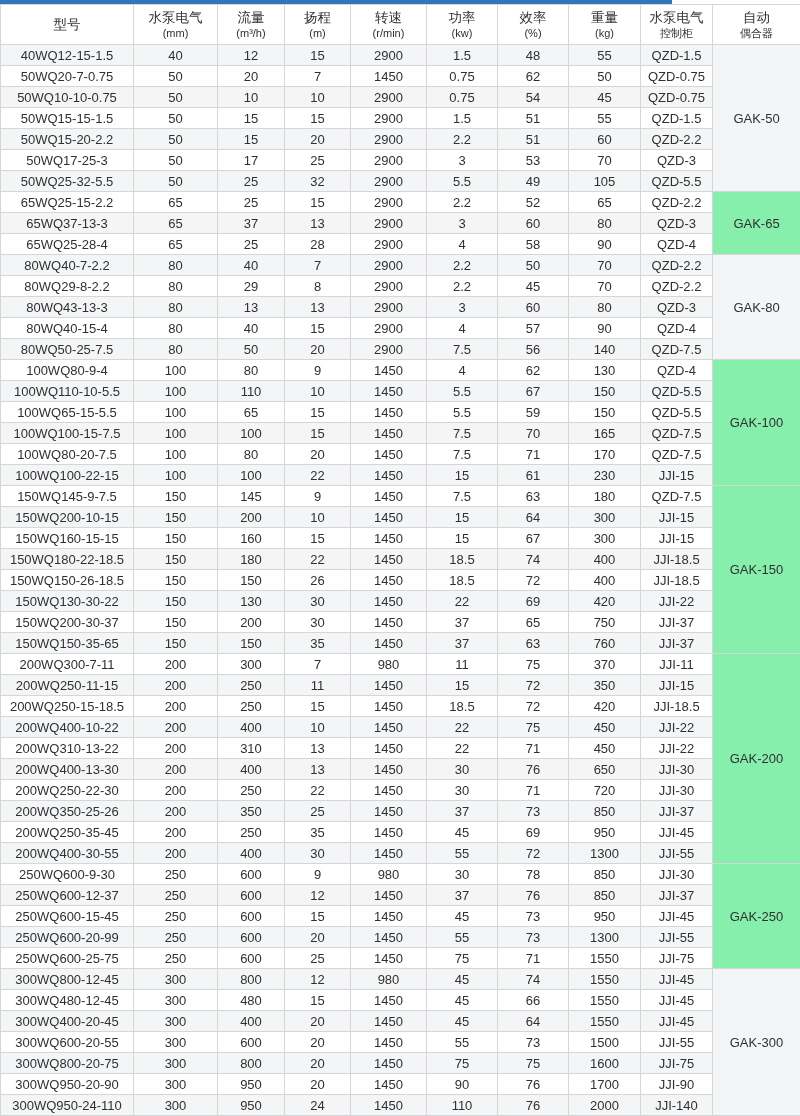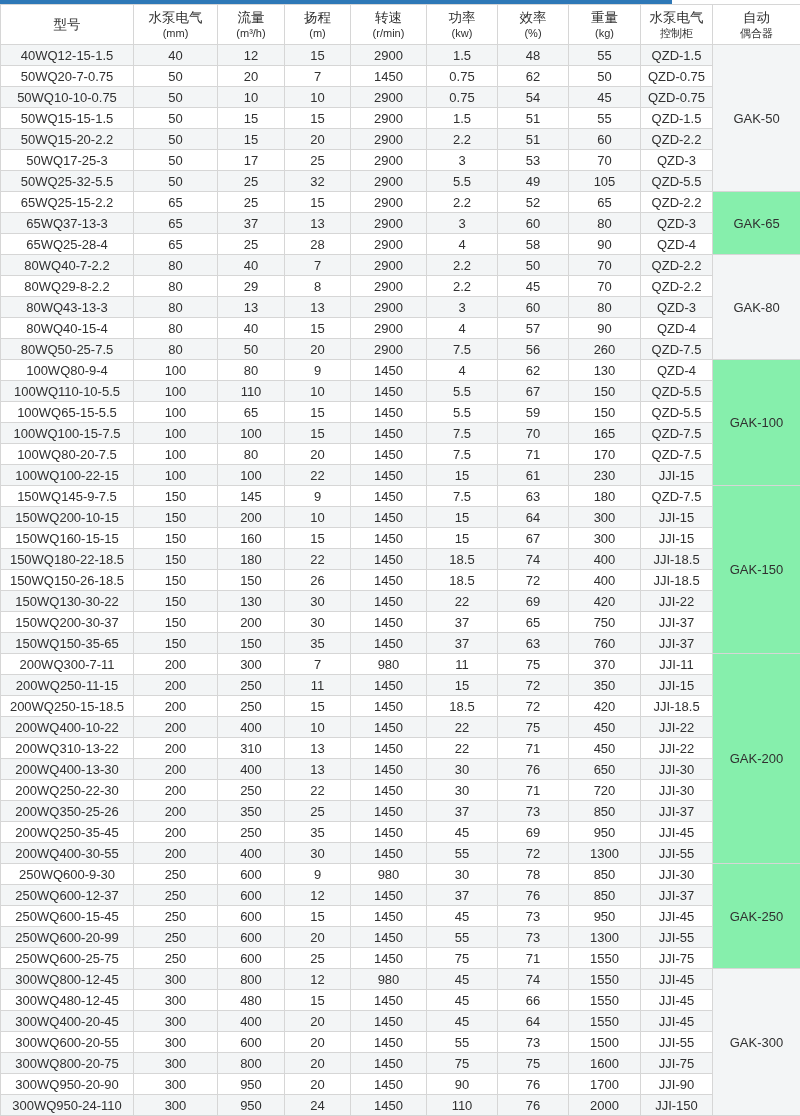--- a/index.html
+++ b/index.html
@@ -269,21 +269,21 @@
           <td>QZD-4</td>
         </tr>
         <tr class="stripe">
           <td>80WQ50-25-7.5</td>
           <td>80</td>
           <td>50</td>
           <td>20</td>
           <td>2900</td>
           <td>7.5</td>
           <td>56</td>
-          <td>260</td>
+          <td>140</td>
           <td>QZD-7.5</td>
         </tr>
         <tr>
           <td>100WQ80-9-4</td>
           <td>100</td>
           <td>80</td>
           <td>9</td>
           <td>1450</td>
           <td>4</td>
           <td>62</td>
@@ -671,17 +671,17 @@
         </tr>
         <tr class="stripe">
           <td>300WQ950-24-110</td>
           <td>300</td>
           <td>950</td>
           <td>24</td>
           <td>1450</td>
           <td>110</td>
           <td>76</td>
           <td>2000</td>
-          <td>JJI-150</td>
+          <td>JJI-140</td>
         </tr>
       </tbody>
   </table>
 </div>
 
 </body></html>

